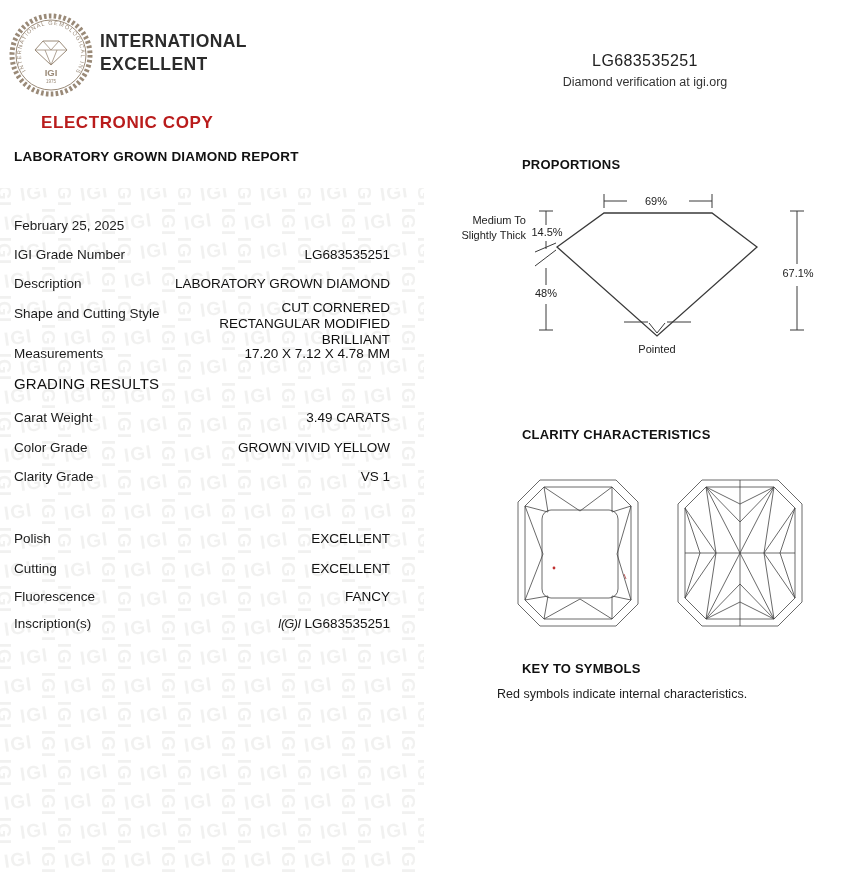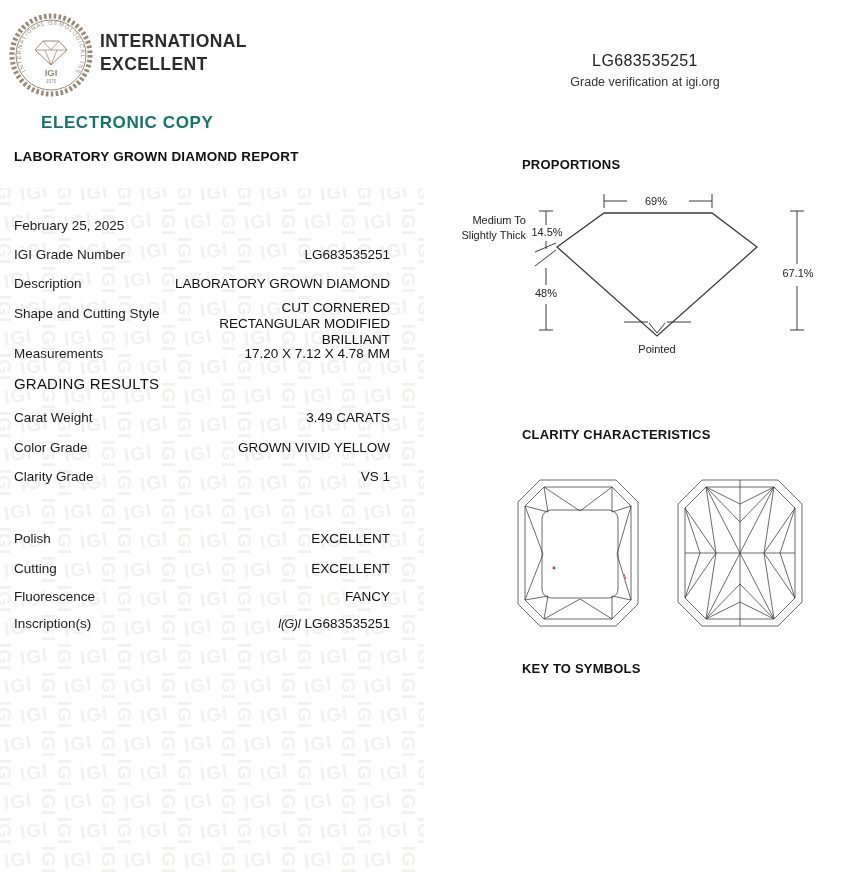--- a/index.html
+++ b/index.html
@@ -441,25 +441,25 @@
     </text>
     <text x="43" y="64" text-anchor="middle" font-size="9.5" font-weight="bold" fill="#9a8a78">IGI</text>
     <text x="43" y="71" text-anchor="middle" font-size="4.6" fill="#9a8a78">1975</text>
   </svg>
 
   <div id="institute-name">
     <div>INTERNATIONAL</div>
     <div>EXCELLENT</div>
   </div>
 
-  <div id="electronic-copy" style="color: #0f766e;">ELECTRONIC COPY</div>
+  <div id="electronic-copy" style="color: #b91c1c;">ELECTRONIC COPY</div>
 
   <div id="verif-block">
     <div id="verif-number">LG683535251</div>
-    <div id="verif-note">Grade verification at igi.org</div>
+    <div id="verif-note">Diamond verification at igi.org</div>
   </div>
 
   <div id="report-title">LABORATORY GROWN DIAMOND REPORT</div>
 
   <div id="fields">
     <div class="row" style="top:8px">
       <span class="lbl">February 25, 2025</span>
     </div>
     <div class="row" style="top:37px">
       <span class="lbl">IGI Grade Number</span>
@@ -560,15 +560,16 @@
     <path class="facet" d="M30,9 L64,75 M98,9 L64,75 M30,141 L64,75 M98,141 L64,75"></path>
     <path class="facet" d="M30,9 L64,26 L98,9 M30,9 L64,44 L98,9"></path>
     <path class="facet" d="M30,141 L64,124 L98,141 M30,141 L64,106 L98,141"></path>
     <path class="facet" d="M9,30 L40,75 L9,120 M9,30 L24,75 L9,120"></path>
     <path class="facet" d="M119,30 L88,75 L119,120 M119,30 L104,75 L119,120"></path>
     <path class="facet" d="M30,9 L40,75 M30,141 L40,75 M98,9 L88,75 M98,141 L88,75"></path>
   </svg>
 
   <div class="right-h" id="key-title">KEY TO SYMBOLS</div>
   <div id="key-lines">
+    <div>Red symbols indicate internal characteristics.</div>
   </div>
 
 </div>
 
 </body></html>

